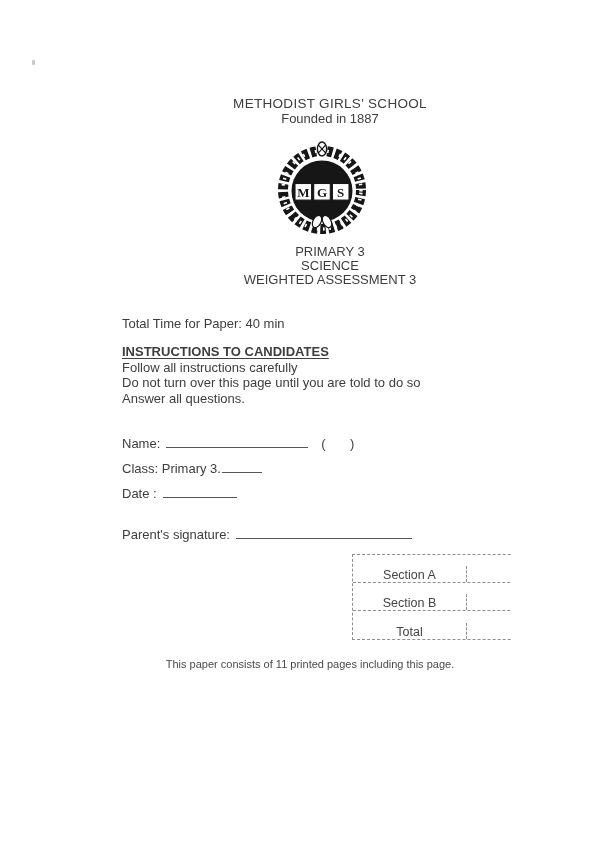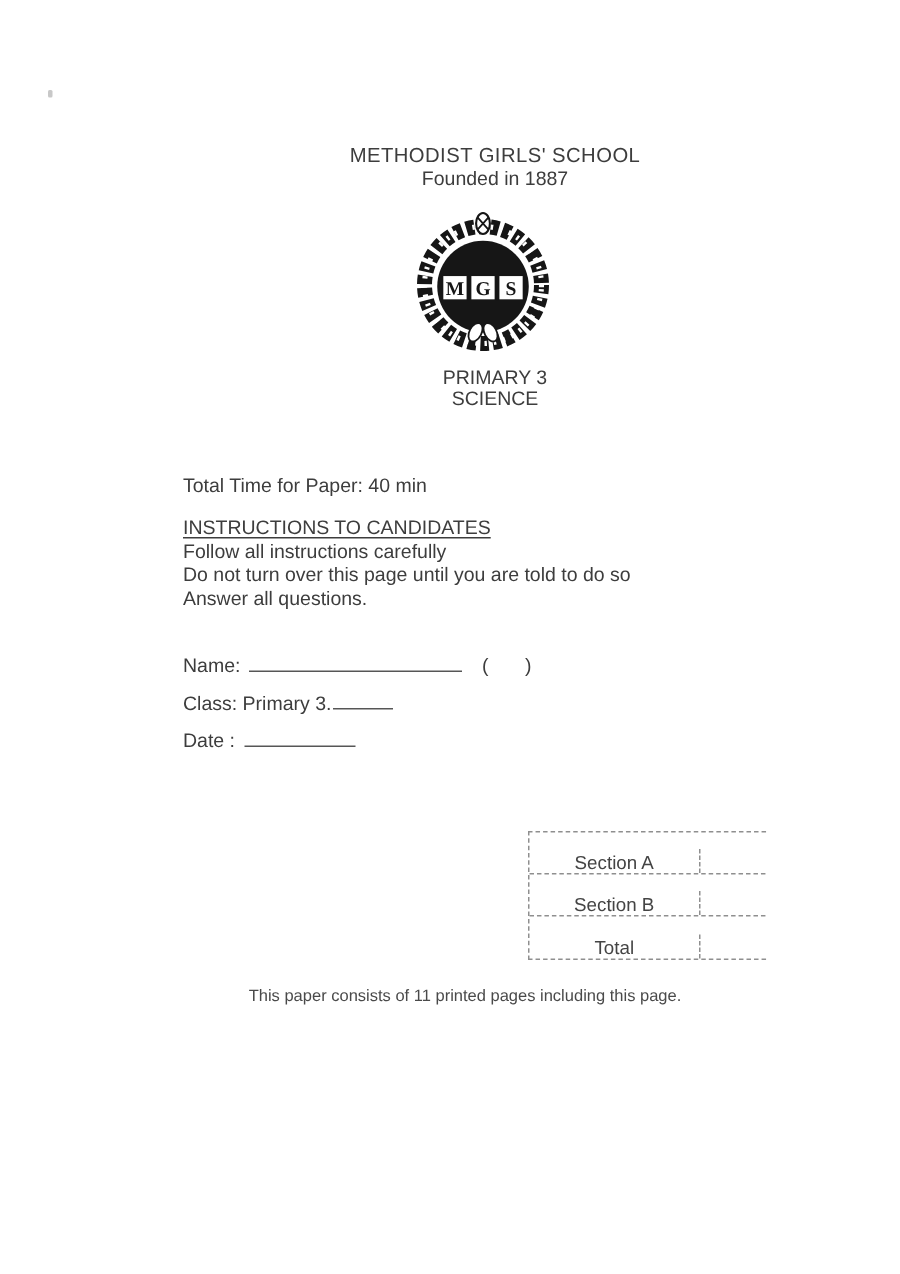--- a/index.html
+++ b/index.html
@@ -7,21 +7,21 @@
     position:relative; width:512px; height:849px; background:#ffffff;
     font-family:"Liberation Sans", sans-serif; color:#3d3d3d; overflow:hidden;
   }
   .abs{position:absolute;}
   .centered{left:60px; width:540px; text-align:center;}
   .header-school{top:96px; font-size:13.5px; letter-spacing:.3px;}
   .header-founded{top:111px; font-size:13px;}
   .logo-wrap{left:272px; top:140px; width:100px; height:94px;}
   .title-block{top:245px; font-size:13px; line-height:14px;}
   .time-note{left:122px; top:316px; font-size:13px;}
-  .instr-head{left:122px; top:344px; font-size:13px; font-weight:normal; text-decoration:underline; text-underline-offset:2px;}
+  .instr-head{left:122px; top:344px; font-size:13px; font-weight:bold; text-decoration:underline; text-underline-offset:2px;}
   .instr-lines{left:122px; top:360px; font-size:13px; line-height:15.4px;}
   .field-row{left:122px; font-size:13px; white-space:nowrap;}
   .f-name{top:436px;}
   .f-class{top:461px;}
   .f-date{top:486px;}
   .f-parent{top:527px;}
   .wline{display:inline-block; border-bottom:1.4px solid #565656; height:11px; vertical-align:baseline; margin-left:6px;}
   .wl-name{width:142px;}
   .wl-class{width:40px; margin-left:1px;}
   .wl-date{width:74px;}
@@ -77,20 +77,21 @@
       <text x="68.7" y="56.6" text-anchor="middle" class="crest-letter">S</text>
 
       <ellipse cx="45" cy="81.5" rx="4" ry="6.6" fill="#ffffff" stroke="#161616" stroke-width="1.2" transform="rotate(28 45 81.5)"></ellipse>
       <ellipse cx="55" cy="81.5" rx="4" ry="6.6" fill="#ffffff" stroke="#161616" stroke-width="1.2" transform="rotate(-28 55 81.5)"></ellipse>
     </svg>
   </div>
 
   <div class="abs centered title-block">
     <div>PRIMARY 3</div>
     <div>SCIENCE</div>
+    <div>WEIGHTED ASSESSMENT 3</div>
   </div>
 
   <div class="abs time-note">Total Time for Paper: 40 min</div>
 
   <div class="abs instr-head">INSTRUCTIONS TO CANDIDATES</div>
   <div class="abs instr-lines">
     <div>Follow all instructions carefully</div>
     <div>Do not turn over this page until you are told to do so</div>
     <div>Answer all questions.</div>
   </div>
@@ -100,20 +101,23 @@
   </div>
 
   <div class="abs field-row f-class">
     <span>Class: Primary 3.</span><span class="wline wl-class"></span>
   </div>
 
   <div class="abs field-row f-date">
     <span>Date :</span><span class="wline wl-date"></span>
   </div>
 
+  <div class="abs field-row f-parent">
+    <span>Parent's signature:</span><span class="wline wl-parent"></span>
+  </div>
 
   <div class="abs marks-table">
     <div class="mt-row">
       <div class="mt-label">Section A</div>
       <div class="mt-marks">
         <span class="mt-num">20</span>
       </div>
     </div>
     <div class="mt-row">
       <div class="mt-label">Section B</div>

